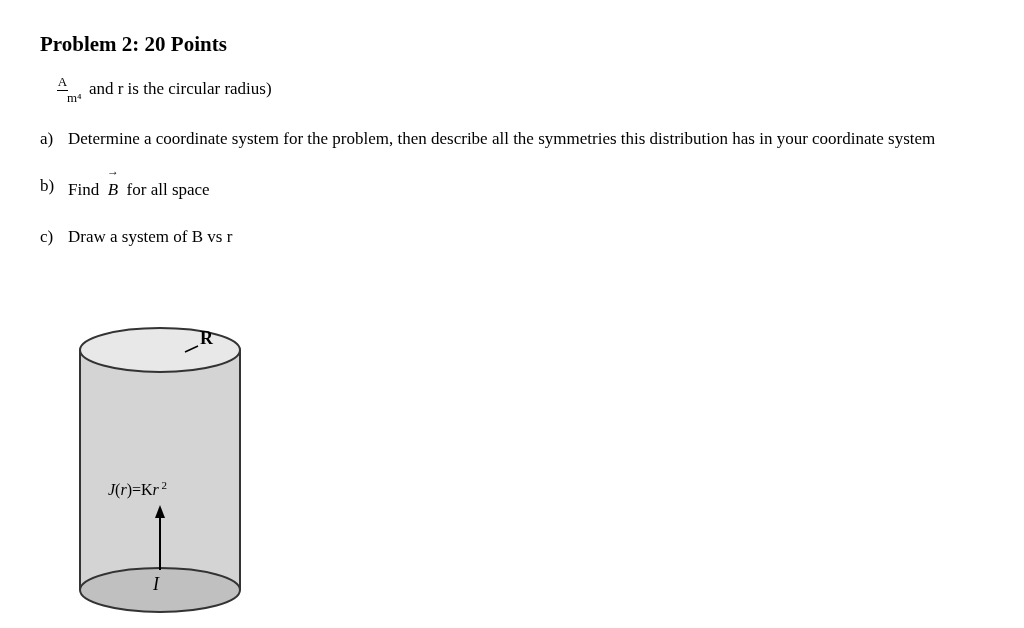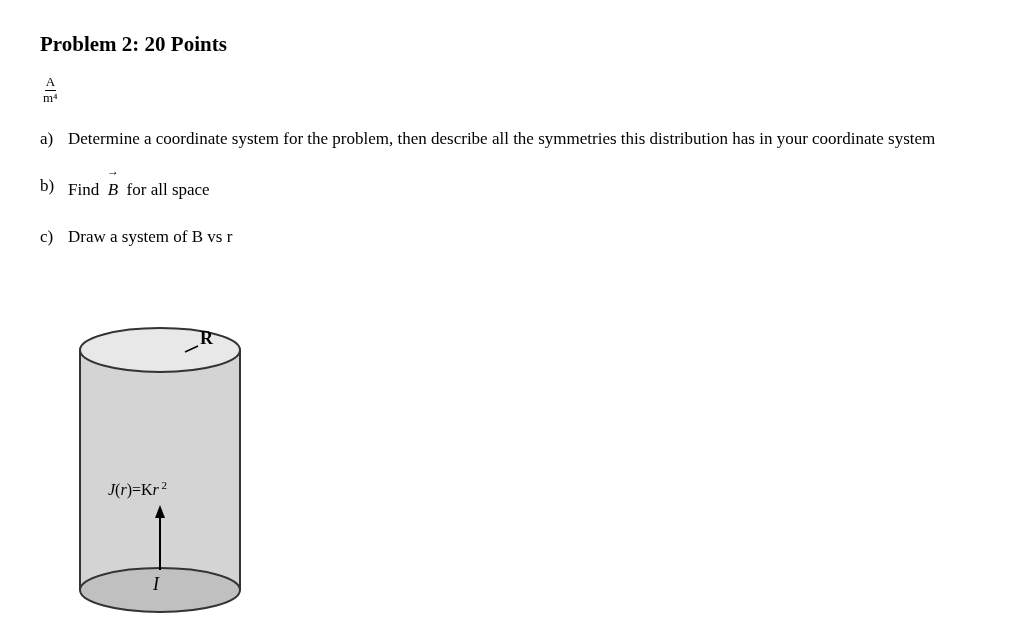--- a/index.html
+++ b/index.html
@@ -54,20 +54,21 @@
       margin: 0 2px;
     }
 
     .fraction .numerator {
       border-bottom: 1px solid #000;
       padding: 0 1px;
     }
 
     .fraction .denominator {
       padding: 0 1px;
+      margin-left: 24px;
     }
 
     .part-list {
       list-style: none;
       padding: 0;
     }
 
     .part-item {
       display: flex;
       gap: 8px;
@@ -116,21 +117,21 @@
 <body>
 
 <div class="page-layout">
   <div class="text-column">
     <div class="problem-title">Problem 2:  20 Points</div>
 
     <div class="problem-intro">
       <span class="fraction">
           <span class="numerator">A</span>
           <span class="denominator">m⁴</span>
-        </span>
+        </span><span> and r is the circular radius)</span>
     </div>
 
     <ul class="part-list">
       <li class="part-item">
         <span class="part-label">a)</span>
         <span class="part-text">Determine a coordinate system for the problem, then describe all the symmetries this distribution has in your coordinate system</span>
       </li>
       <li class="part-item">
         <span class="part-label">b)</span>
         <span class="part-text">Find <span class="vec-arrow" style="padding-top:4px; display:inline-block;">&nbsp;<i>B</i>&nbsp;</span> for all space</span>

